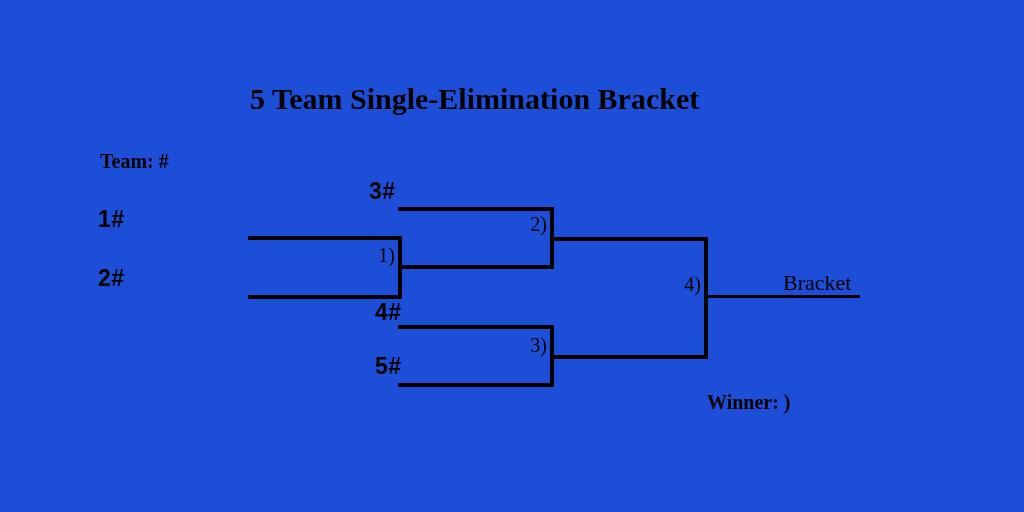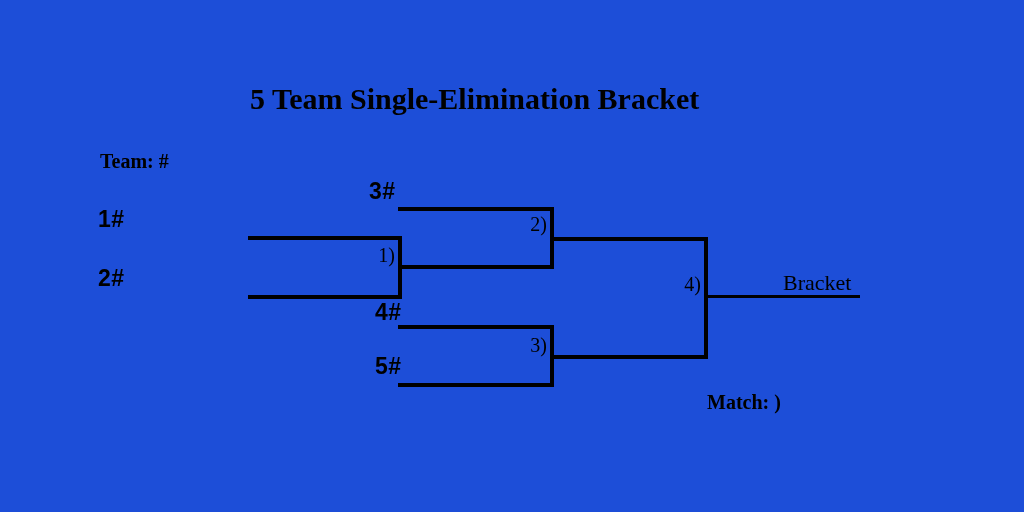--- a/index.html
+++ b/index.html
@@ -77,21 +77,21 @@
   .l-m4v    { left: 704px; top: 237px; width: 4px;   height: 122px; }
   .l-winner { left: 704px; top: 295px; width: 156px; height: 3px; }
 </style>
 </head>
 <body>
 
 <div class="canvas">
 
   <div class="lbl title">5 Team Single-Elimination Bracket</div>
   <div class="lbl key team-key">Team: #</div>
-  <div class="lbl key match-key">Match: )</div>
+  <div class="lbl key match-key">Winner: )</div>
 
   <div class="lbl team team-1">1#</div>
   <div class="lbl team team-2">2#</div>
   <div class="lbl team team-3">3#</div>
   <div class="lbl team team-4">4#</div>
   <div class="lbl team team-5">5#</div>
 
   <div class="lbl match match-1">1)</div>
   <div class="lbl match match-2">2)</div>
   <div class="lbl match match-3">3)</div>

